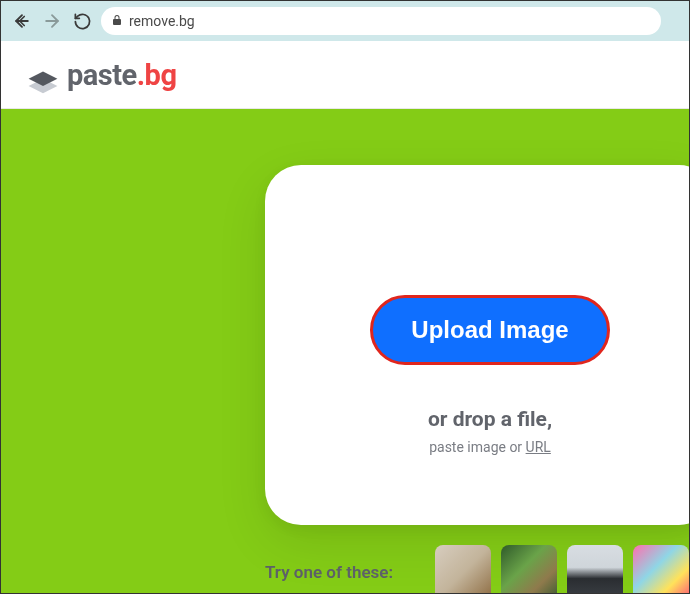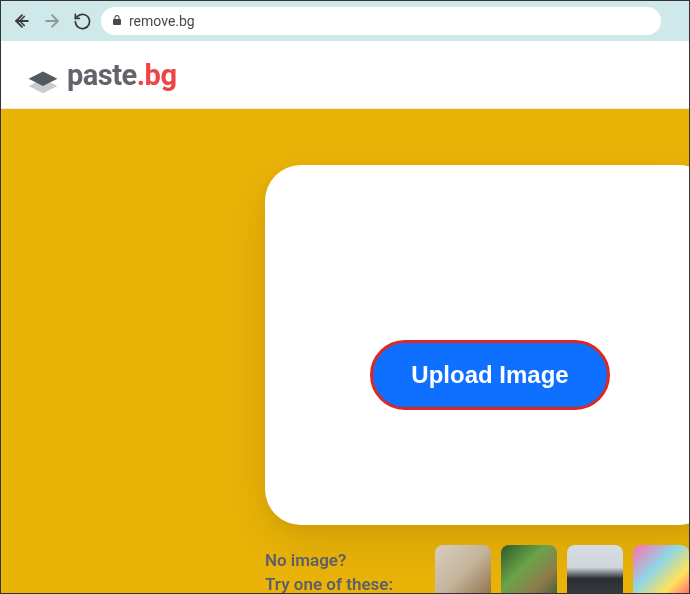--- a/index.html
+++ b/index.html
@@ -63,21 +63,21 @@
   .logo-text {
     font-size: 29px;
     font-weight: 700;
     color: #61646b;
     letter-spacing: -0.5px;
   }
   .logo-text .bg-suffix { color: #ef4444; font-weight:700;}
   .page-area {
     position: relative;
     height: calc(594px - 40px - 68px - 2px);
-    background: #eab308;
+    background: #84cc16;
   }
   .upload-card {
     position: absolute;
     left: 264px;
     top: 56px;
     width: 450px;
     height: 360px;
     background: #ffffff;
     border-radius: 36px;
     box-shadow: 0 18px 50px rgba(0,0,0,0.10), 0 4px 14px rgba(0,0,0,0.05);
@@ -195,25 +195,28 @@
     </span>
     <span class="logo-text">
       <span>paste</span><span class="bg-suffix">.bg</span>
     </span>
   </div>
 </div>
 
 <div class="page-area">
   <div class="upload-card">
     <button class="upload-btn">Upload Image</button>
+    <div class="drop-text">or drop a file,</div>
+    <div class="paste-text">
+      <span>paste image or </span><span class="url-link">URL</span>
+    </div>
   </div>
 
   <div class="sample-row">
     <div class="sample-label">
-      <div>No image?</div>
       <div>Try one of these:</div>
     </div>
     <div class="thumbs">
       <div class="thumb t1"></div>
       <div class="thumb t2"></div>
       <div class="thumb t3"></div>
       <div class="thumb t4"></div>
     </div>
   </div>
 </div>

